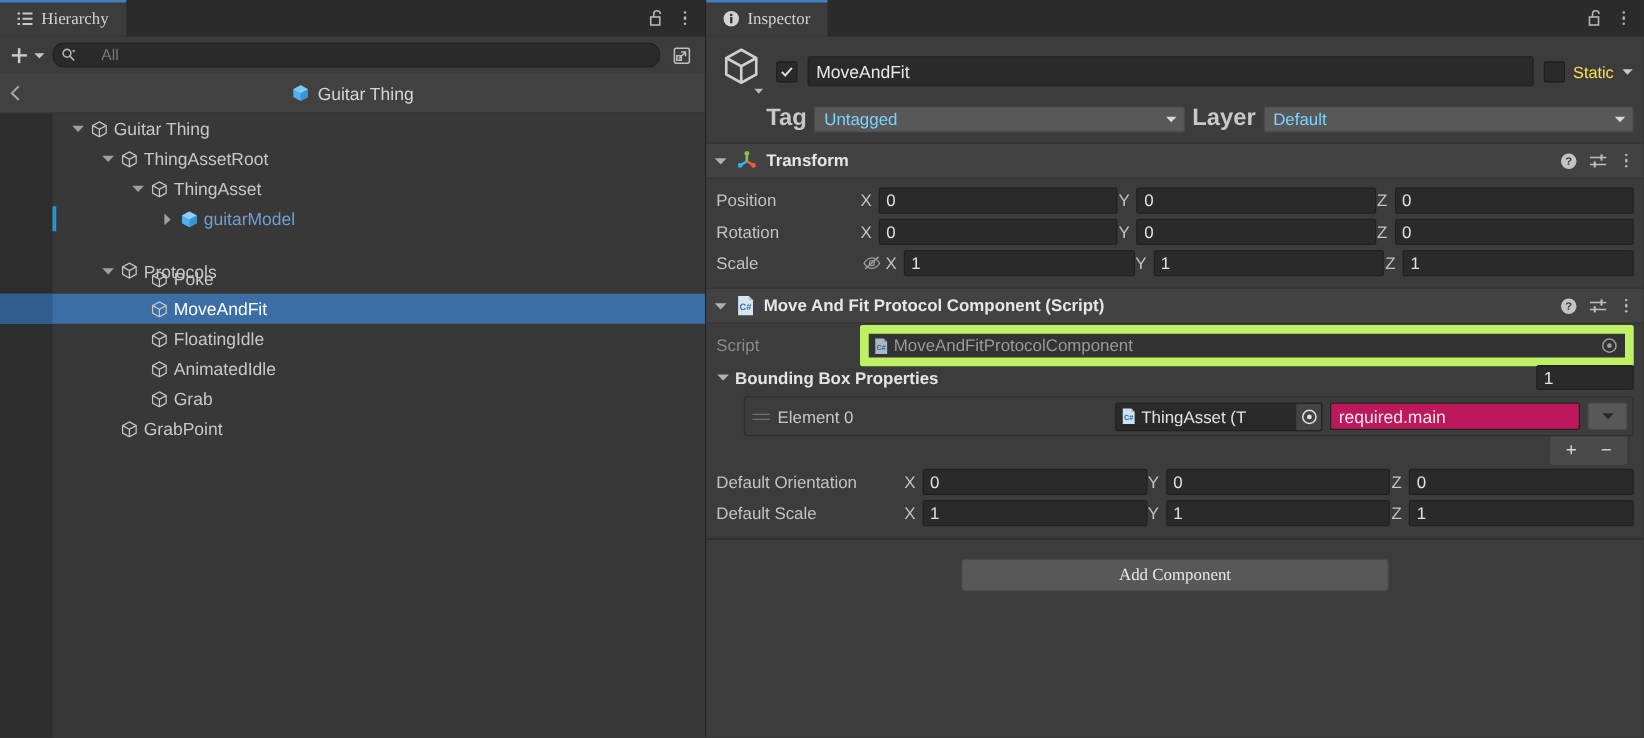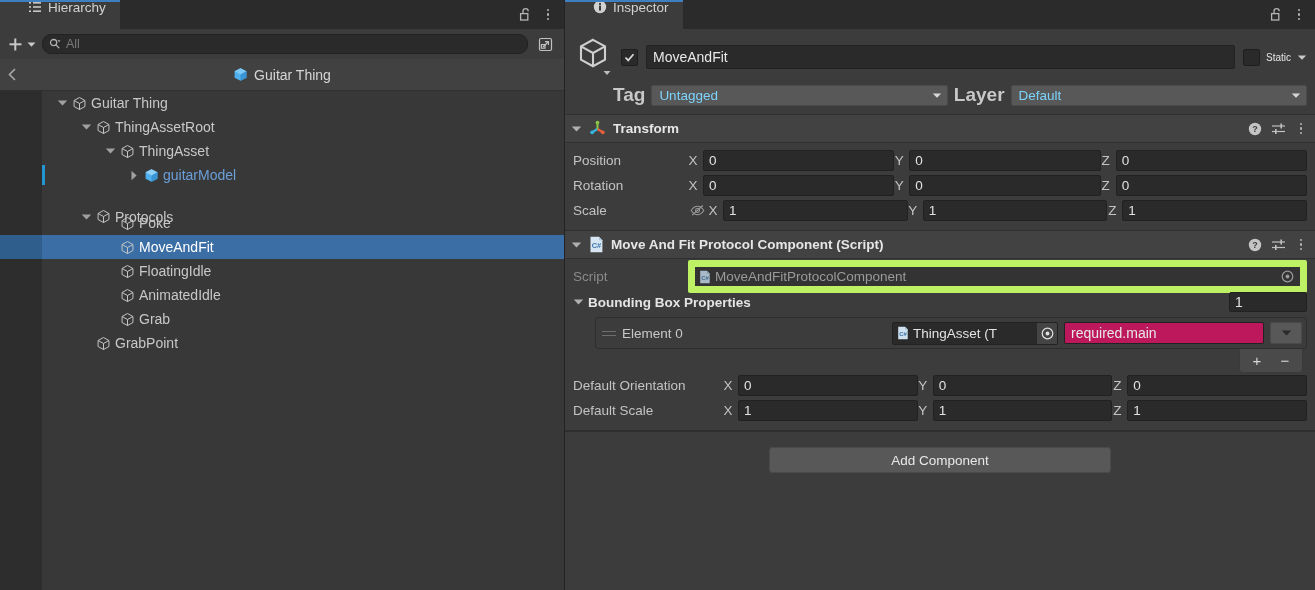--- a/index.html
+++ b/index.html
@@ -10,36 +10,36 @@
     font-size:13px;
     color:#c4c4c4;
     overflow:hidden;
     -webkit-font-smoothing:antialiased;
   }
   .root{display:flex;width:1315px;height:590px;}
 
   
   .panel{display:flex;flex-direction:column;height:100%;box-sizing:border-box;}
   .tabstrip{height:29px;background:#2b2b2b;display:flex;align-items:stretch;position:relative;flex:0 0 auto;}
-  .tab{display:flex;gap:6px;padding:0 14px 0 28px;background:#3c3c3c;color:#d2d2d2;
-       font-size:13.5px;position:relative;}
+  .tab{display:flex;align-items:center;gap:6px;padding:0 14px 0 13px;background:#3c3c3c;color:#d2d2d2;
+       font-size:13.5px;position:relative;font-family:Liberation Serif, serif;}
   .tab.active:before{content:"";position:absolute;left:0;right:0;top:0;height:2px;background:#3f7fbf;}
   .tabstrip .tabfill{flex:1;background:#2b2b2b;}
   .tabicons{display:flex;align-items:center;gap:10px;padding:0 10px;background:#2b2b2b;}
 
   .icon{display:inline-block;line-height:0;}
   .dots{display:flex;flex-direction:column;gap:2px;align-items:center;justify-content:center;width:12px;height:16px;}
   .dots i{width:2.5px;height:2.5px;background:#b4b4b4;border-radius:50%;display:block;}
 
   
   .hier{width:565px;background:#383838;border-right:1px solid #232323;}
   .hier-toolbar{height:30px;background:#3c3c3c;display:flex;align-items:center;gap:6px;padding:0 8px;flex:0 0 auto;}
   .plusbtn{display:flex;align-items:center;gap:4px;color:#c8c8c8;}
   .searchwrap{flex:1;display:flex;align-items:center;height:18px;background:#2a2a2a;border:1px solid #222;
-              border-radius:9px;padding:0 6px;gap:5px;position:relative;}
+              border-radius:9px;padding:0 6px;gap:20px;position:relative;}
   .searchwrap .ph{color:#797979;font-size:12.5px;}
   .popout{width:22px;height:20px;background:#3c3c3c;border-radius:3px;display:flex;align-items:center;justify-content:center;}
 
   .breadcrumb{height:31px;background:#414141;display:flex;align-items:center;position:relative;flex:0 0 auto;
               border-bottom:1px solid #303030;}
   .breadcrumb .back{position:absolute;left:6px;top:0;height:31px;display:flex;align-items:center;}
   .breadcrumb .bctitle{flex:1;display:flex;align-items:center;justify-content:center;gap:6px;
                        color:#d6d6d6;font-size:14px;}
 
   .tree{flex:1;background:#383838;position:relative;overflow:hidden;}
@@ -62,21 +62,21 @@
 
   .go-header{padding:8px 8px 8px 8px;background:#3c3c3c;border-bottom:1px solid #303030;}
   .go-row1{display:flex;align-items:center;gap:8px;}
   .cubeicon{width:40px;height:40px;display:flex;align-items:flex-start;justify-content:center;position:relative;flex:0 0 40px;}
   .cubeicon .cdrop{position:absolute;right:2px;bottom:1px;}
   .cb{width:15px;height:15px;background:#2a2a2a;border:1px solid #1e1e1e;border-radius:2px;
       display:flex;align-items:center;justify-content:center;flex:0 0 15px;}
   .nameinput{flex:1;height:22px;background:#2a2a2a;border:1px solid #222;border-radius:2px;
              display:flex;align-items:center;padding:0 6px;color:#e8e8e8;font-size:14px;min-width:0;}
   .staticwrap{display:flex;align-items:center;gap:6px;}
-  .staticwrap .slabel{color:#e5e5e5;font-size:10px;}
+  .staticwrap .slabel{color:#fde047;font-size:13px;}
   .go-row2{display:flex;align-items:center;gap:6px;margin-top:7px;padding-left:40px;}
   .flabel{color:#c8c8c8;font-size:19px;white-space:nowrap;font-weight:bold;}
   .dropdown{height:19px;background:#585858;border:1px solid #4a4a4a;border-radius:2px;display:flex;
             align-items:center;justify-content:space-between;padding:0 5px 0 7px;color:#7dd3fc;font-size:13.5px;min-width:0;}
 
   .comp{border-bottom:1px solid #2f2f2f;}
   .comp-header{height:27px;background:#424242;display:flex;align-items:center;gap:7px;padding:0 8px 0 6px;
                border-bottom:1px solid #313131;}
   .comp-title{color:#e6e6e6;font-size:13.5px;font-weight:bold;flex:1;}
   .comp-header .hicons{display:flex;align-items:center;gap:9px;}
@@ -115,21 +115,21 @@
   .textfield{width:200px;height:22px;background:#be185d;border:1px solid #222;border-radius:2px;display:flex;
              align-items:center;padding:0 6px;color:#e8e8e8;font-size:14px;flex:0 0 200px;box-sizing:border-box;}
   .smalldd{width:32px;height:22px;background:#585858;border:1px solid #4a4a4a;border-radius:2px;
            display:flex;align-items:center;justify-content:center;flex:0 0 32px;box-sizing:border-box;}
 
   .pmrow{display:flex;justify-content:flex-end;margin-right:4px;}
   .pmbox{background:#4a4a4a;border:1px solid #3a3a3a;border-top:none;border-radius:0 0 4px 4px;height:23px;
          display:flex;align-items:center;gap:2px;padding:0 4px;}
   .pmbtn{width:26px;height:21px;display:flex;align-items:center;justify-content:center;color:#d8d8d8;font-size:15px;}
 
-  .addcomp-area{background:#3c3c3c;padding:15px 0 0 0;display:flex;justify-content:center;border-top:1px solid #2f2f2f;}
+  .addcomp-area{background:#3c3c3c;padding:15px 0 0 0;display:flex;justify-content:center;border-top:1px solid #2f2f2f;font-family:Liberation Serif, serif;}
   .addbtn{width:340px;height:24px;background:#585858;border:1px solid #4a4a4a;border-radius:3px;
           display:flex;align-items:center;justify-content:center;color:#e8e8e8;font-size:13.5px;}
 </style>
 </head>
 <body>
 
 <div class="root">
 
   <div class="panel hier">
 

